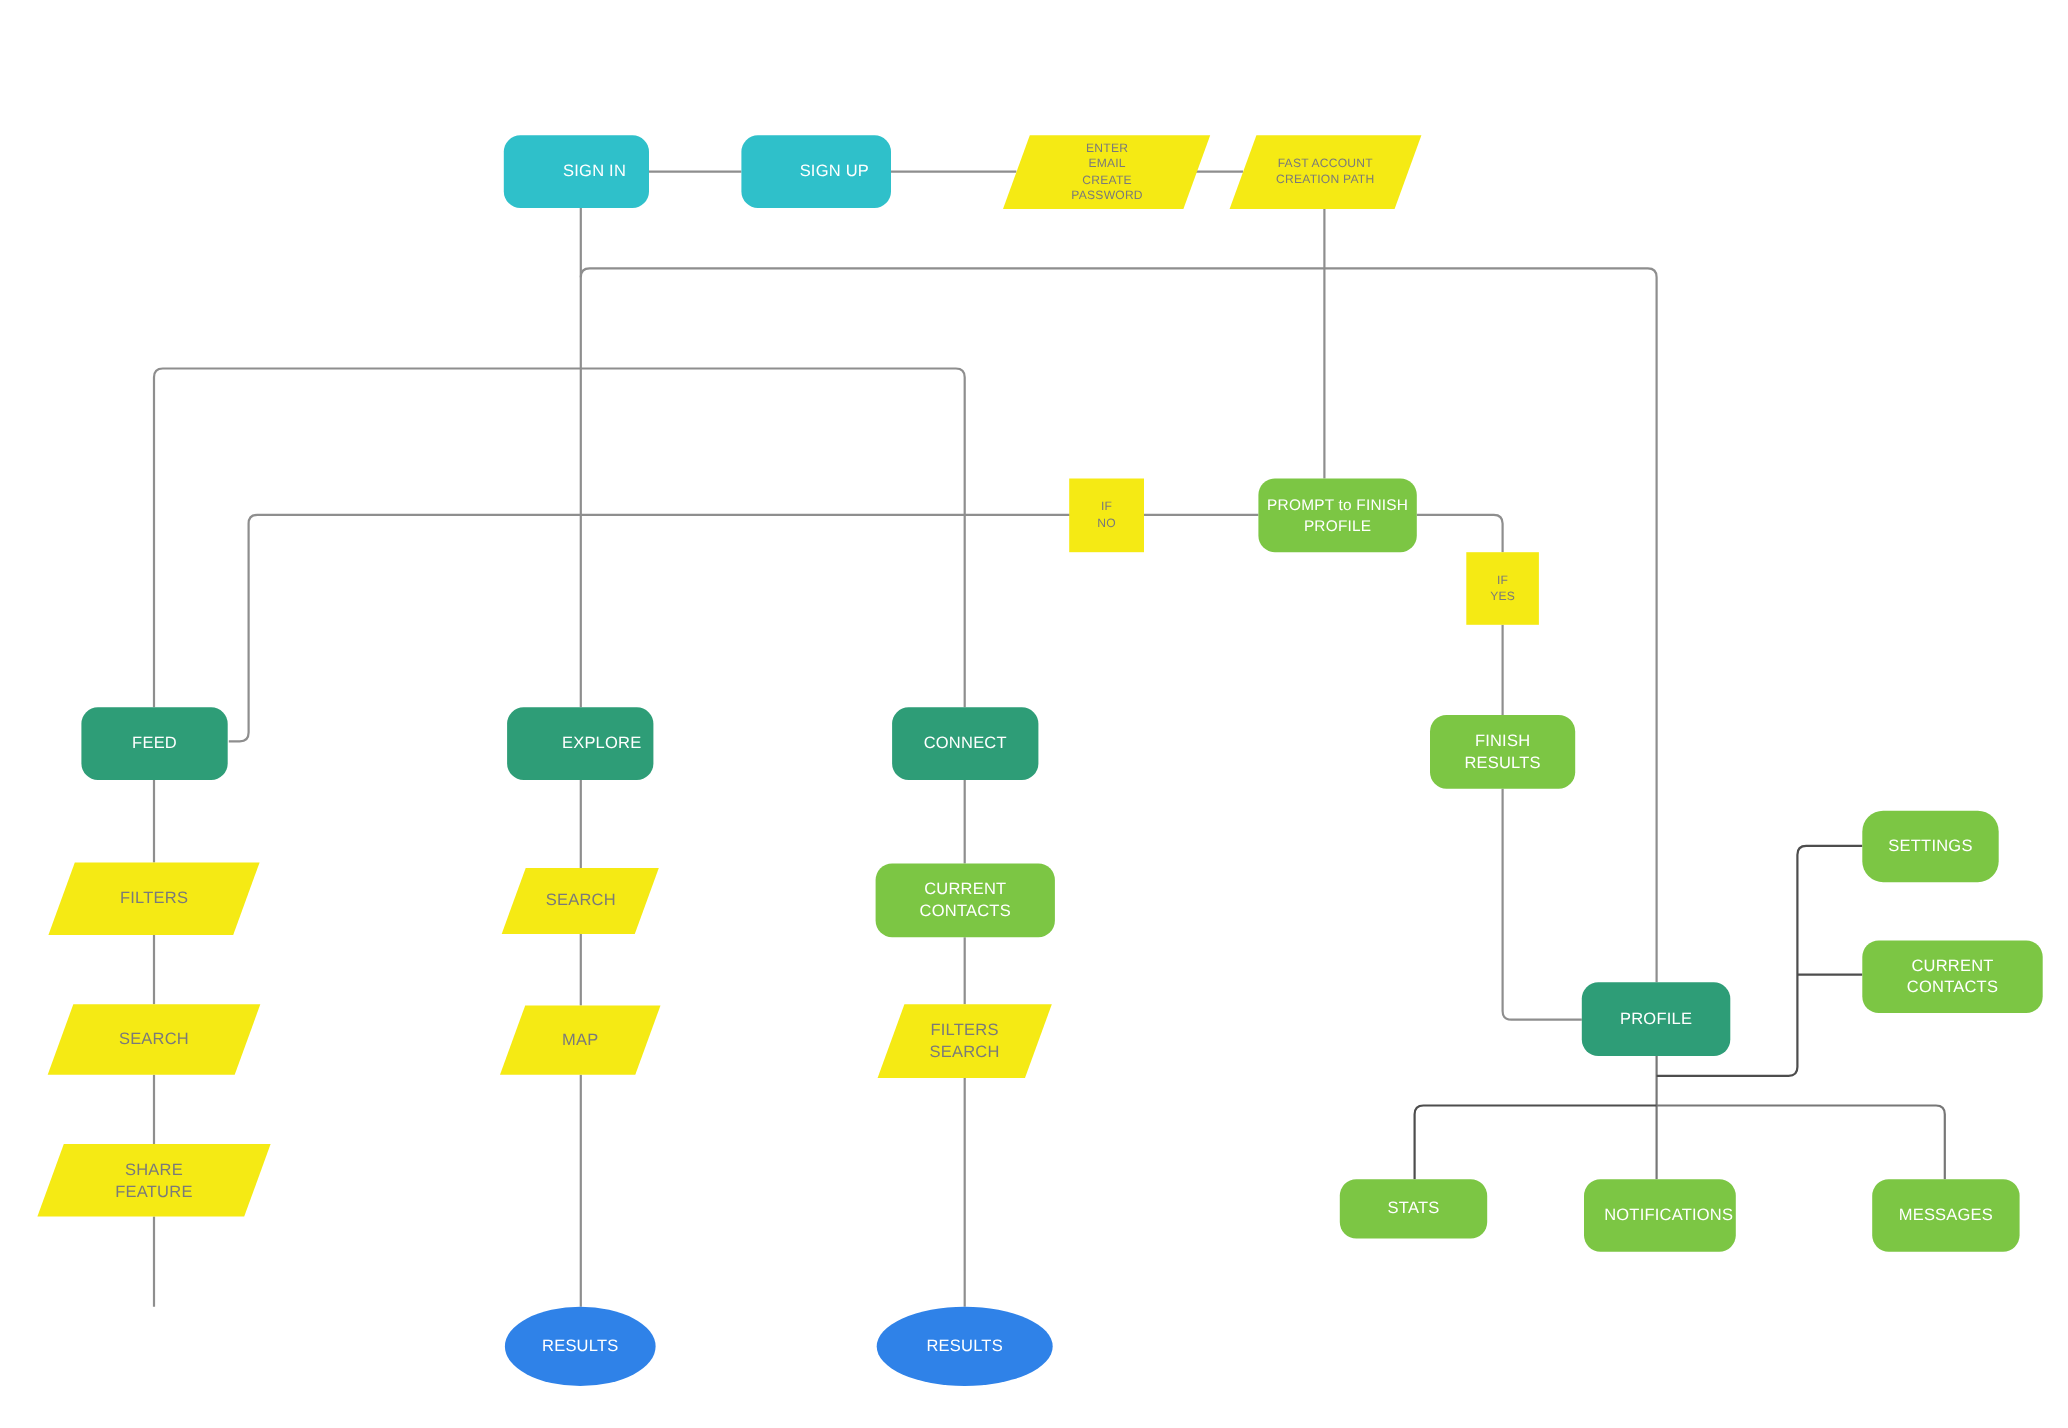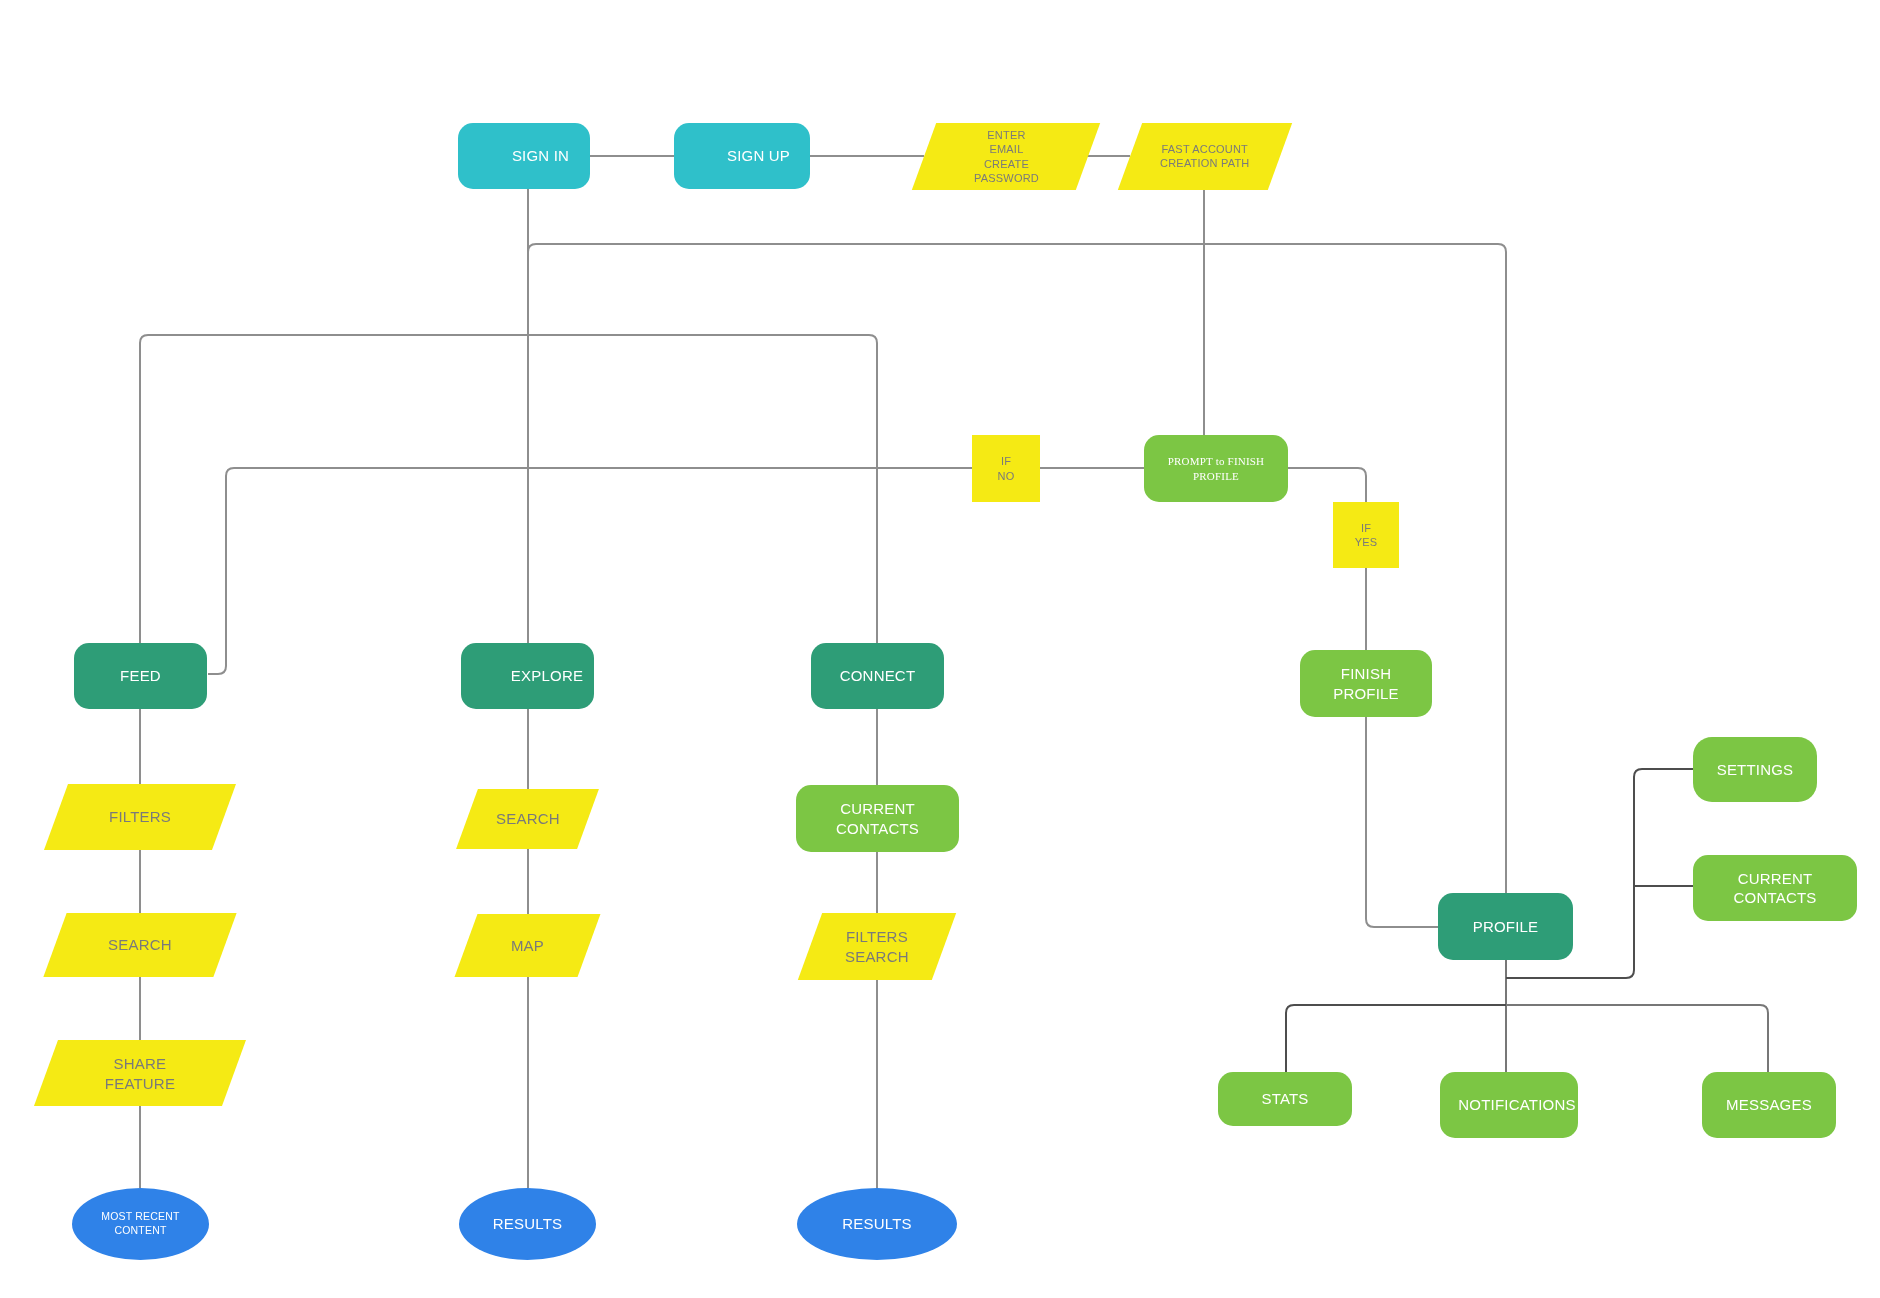--- a/index.html
+++ b/index.html
@@ -24,21 +24,21 @@
   }
   .rounded{border-radius:15px;}
   .teal{background:#2FC0CA;padding-left:33px;}
   .gdark{background:#2E9D77;}
   .glight{background:#7CC644;}
   .yellow{background:#F5EA14;color:#7a7a7a;}
   .para{transform:skewX(-20deg);}
   .para .unskew{display:block;transform:skewX(20deg);}
   .ellipse{border-radius:50%;background:#2F82E8;}
   .fs11{font-size:11px;}
-  .fs12{font-size:11px;font-family:Liberation Serif, serif;}
+  .fs12{font-size:14px;}
   .fs10{font-size:10.5px;}
 </style>
 </head>
 <body>
 
 <div id="canvas">
 
   <svg id="edges" viewBox="0 0 1880 1298" fill="none" xmlns="http://www.w3.org/2000/svg">
 
     <path d="M 590 156 H 674" stroke="#8E8E8E" stroke-width="2"></path>
@@ -101,21 +101,21 @@
 PROFILE</span>
   </div>
 
   <div class="node yellow fs11" style="left:1333px;top:502px;width:66px;height:66px;">
     <span>IF
 YES</span>
   </div>
 
   <div class="node rounded glight" style="left:1300px;top:650px;width:132px;height:67px;">
     <span>FINISH
-PROFILE</span>
+RESULTS</span>
   </div>
 
   <div class="node rounded gdark" style="left:74px;top:643px;width:133px;height:66px;">
     <span>FEED</span>
   </div>
 
   <div class="node rounded gdark" style="left:461px;top:643px;width:133px;height:66px;padding-left:39px;">
     <span>EXPLORE</span>
   </div>
 
@@ -129,24 +129,20 @@
 
   <div class="node yellow para" style="left:55px;top:913px;width:170px;height:64px;">
     <span class="unskew">SEARCH</span>
   </div>
 
   <div class="node yellow para" style="left:46px;top:1040px;width:188px;height:66px;">
     <span class="unskew">SHARE
 FEATURE</span>
   </div>
 
-  <div class="node ellipse fs10" style="left:72px;top:1188px;width:137px;height:72px;">
-    <span>MOST RECENT
-CONTENT</span>
-  </div>
 
   <div class="node yellow para" style="left:467px;top:789px;width:121px;height:60px;">
     <span class="unskew">SEARCH</span>
   </div>
 
   <div class="node yellow para" style="left:466px;top:914px;width:123px;height:63px;">
     <span class="unskew">MAP</span>
   </div>
 
   <div class="node ellipse" style="left:459px;top:1188px;width:137px;height:72px;">

